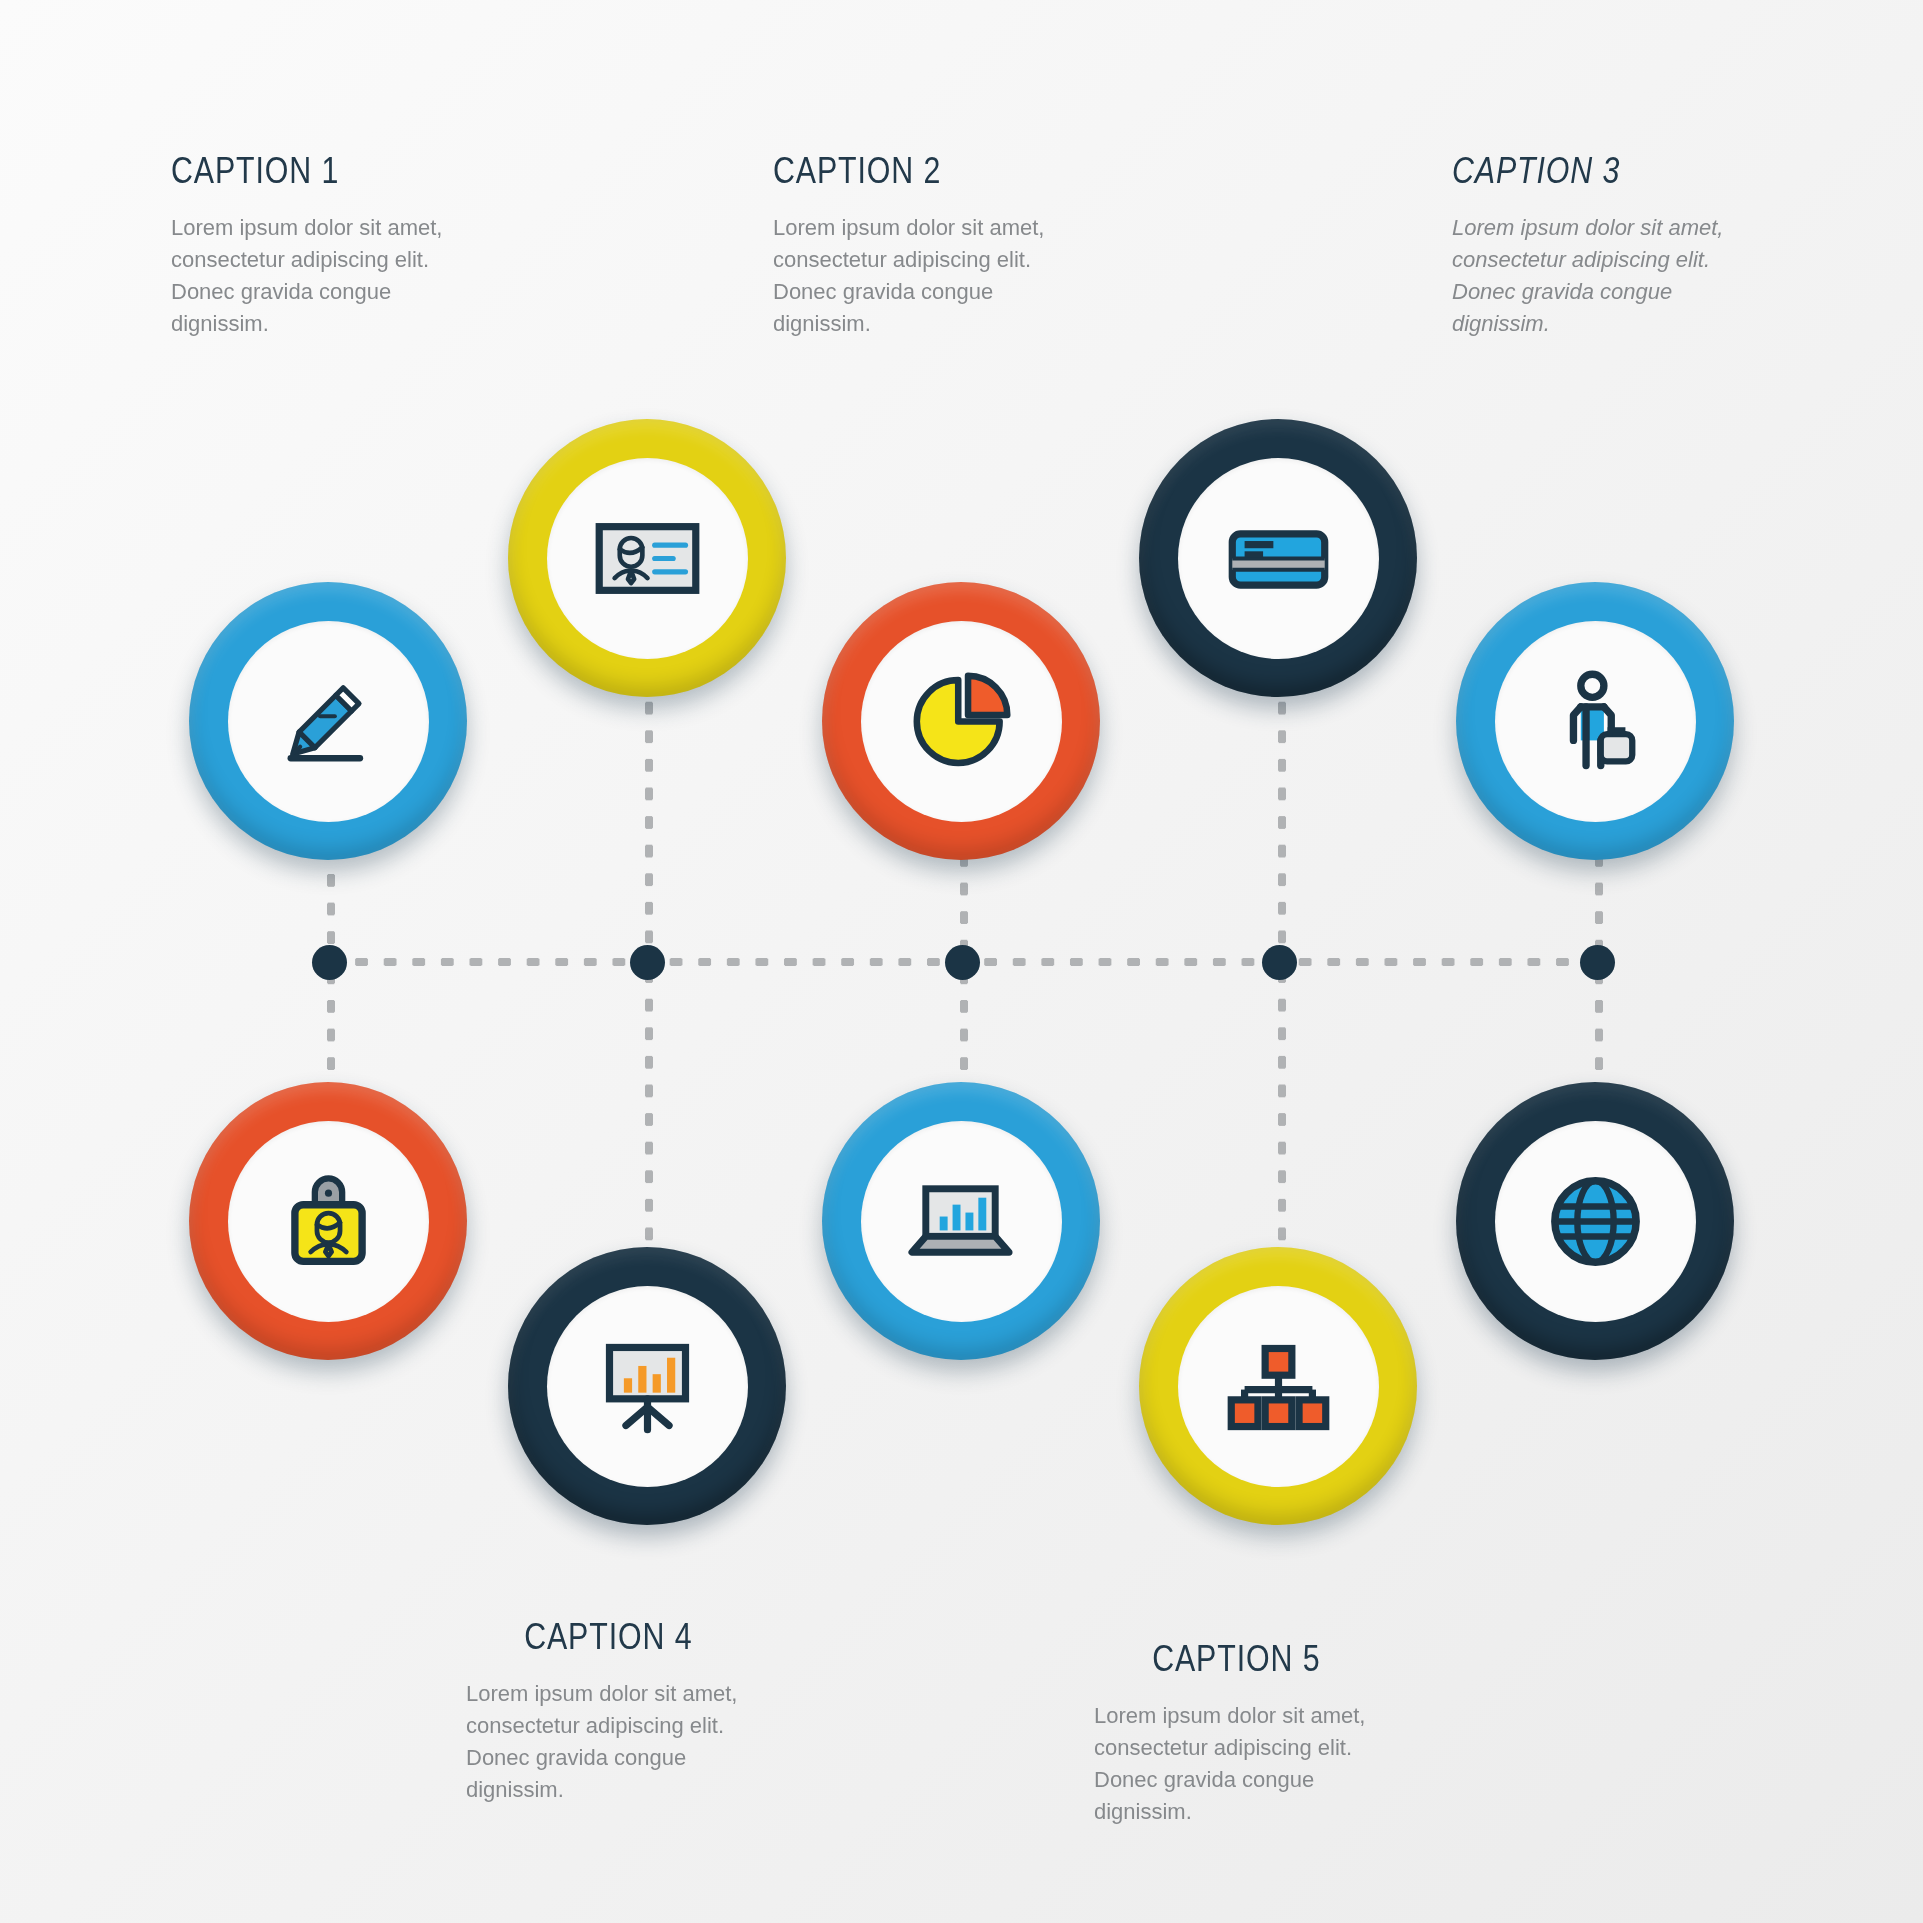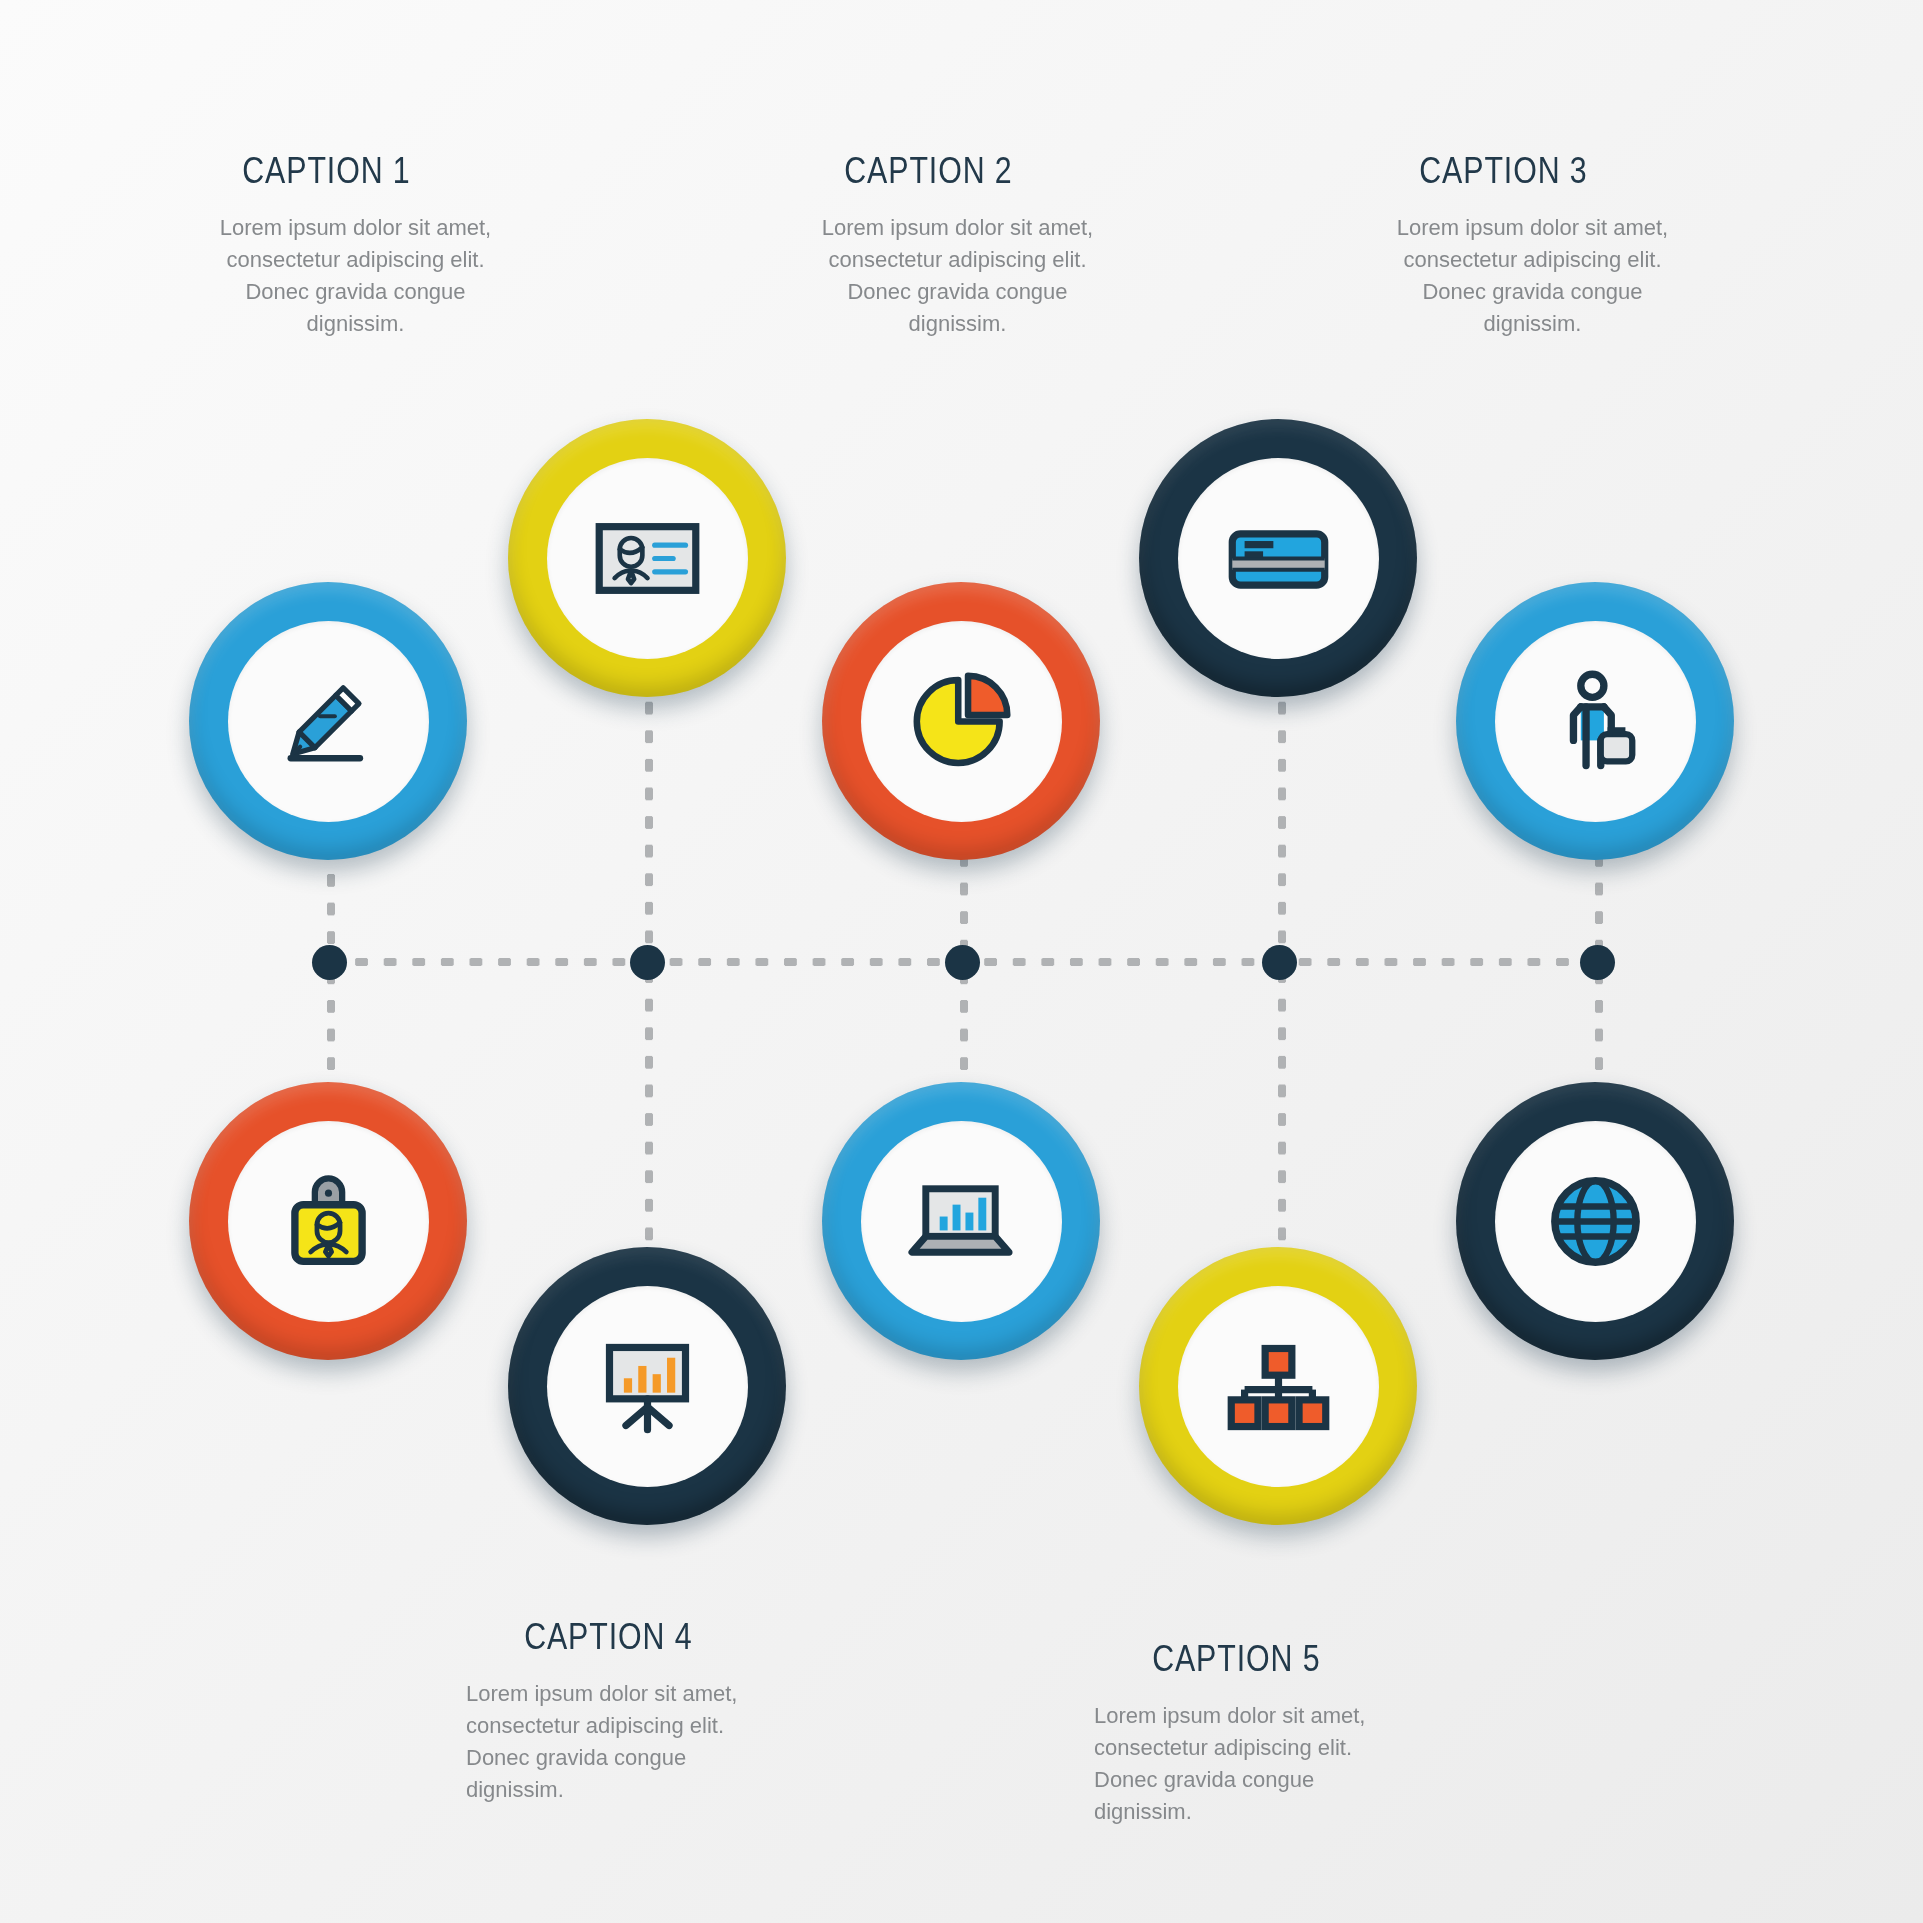--- a/index.html
+++ b/index.html
@@ -16,21 +16,21 @@
   .caption .title{
     font-family:"Liberation Sans Narrow","Liberation Sans",sans-serif;
     font-size:37px;letter-spacing:1.1px;color:#22394a;
     font-weight:400;transform:scaleX(.82);transform-origin:left center;
     white-space:nowrap;margin:0 0 19.5px 0;
   }
   .caption.right .title{transform:scaleX(.82);transform-origin:right center;}
   .caption .body{
     font-size:22px;line-height:32px;color:#86898c;font-weight:400;
   }
-  .caption.left{text-align:center;margin-left:23px;}
+  .caption.left{text-align:left;}
   .caption.right{text-align:left;}
 
   
   .conn{position:absolute;}
   .hline{
     height:7.5px;
     background-image:radial-gradient(circle,#b0b2b4 45%,rgba(0,0,0,0) 46%);
     background-size:28.6px 7.5px;background-repeat:repeat-x;
     background-position:center;
   }
@@ -70,21 +70,21 @@
   <div class="caption left" style="left:171px;top:150px;">
     <div class="title">CAPTION 1</div>
     <div class="body">Lorem ipsum dolor sit amet, consectetur adipiscing elit. Donec gravida congue dignissim.</div>
   </div>
 
   <div class="caption left" style="left:773px;top:150px;">
     <div class="title">CAPTION 2</div>
     <div class="body">Lorem ipsum dolor sit amet, consectetur adipiscing elit. Donec gravida congue dignissim.</div>
   </div>
 
-  <div class="caption left" style="left:1348px;top:150px;">
+  <div class="caption left" style="left:1452px;top:150px;font-style:italic;">
     <div class="title">CAPTION 3</div>
     <div class="body">Lorem ipsum dolor sit amet, consectetur adipiscing elit. Donec gravida congue dignissim.</div>
   </div>
 
   <div class="caption right" style="left:466px;top:1616px;">
     <div class="title">CAPTION 4</div>
     <div class="body">Lorem ipsum dolor sit amet, consectetur adipiscing elit. Donec gravida congue dignissim.</div>
   </div>
 
   <div class="caption right" style="left:1094px;top:1616px;margin-top:22px;">

